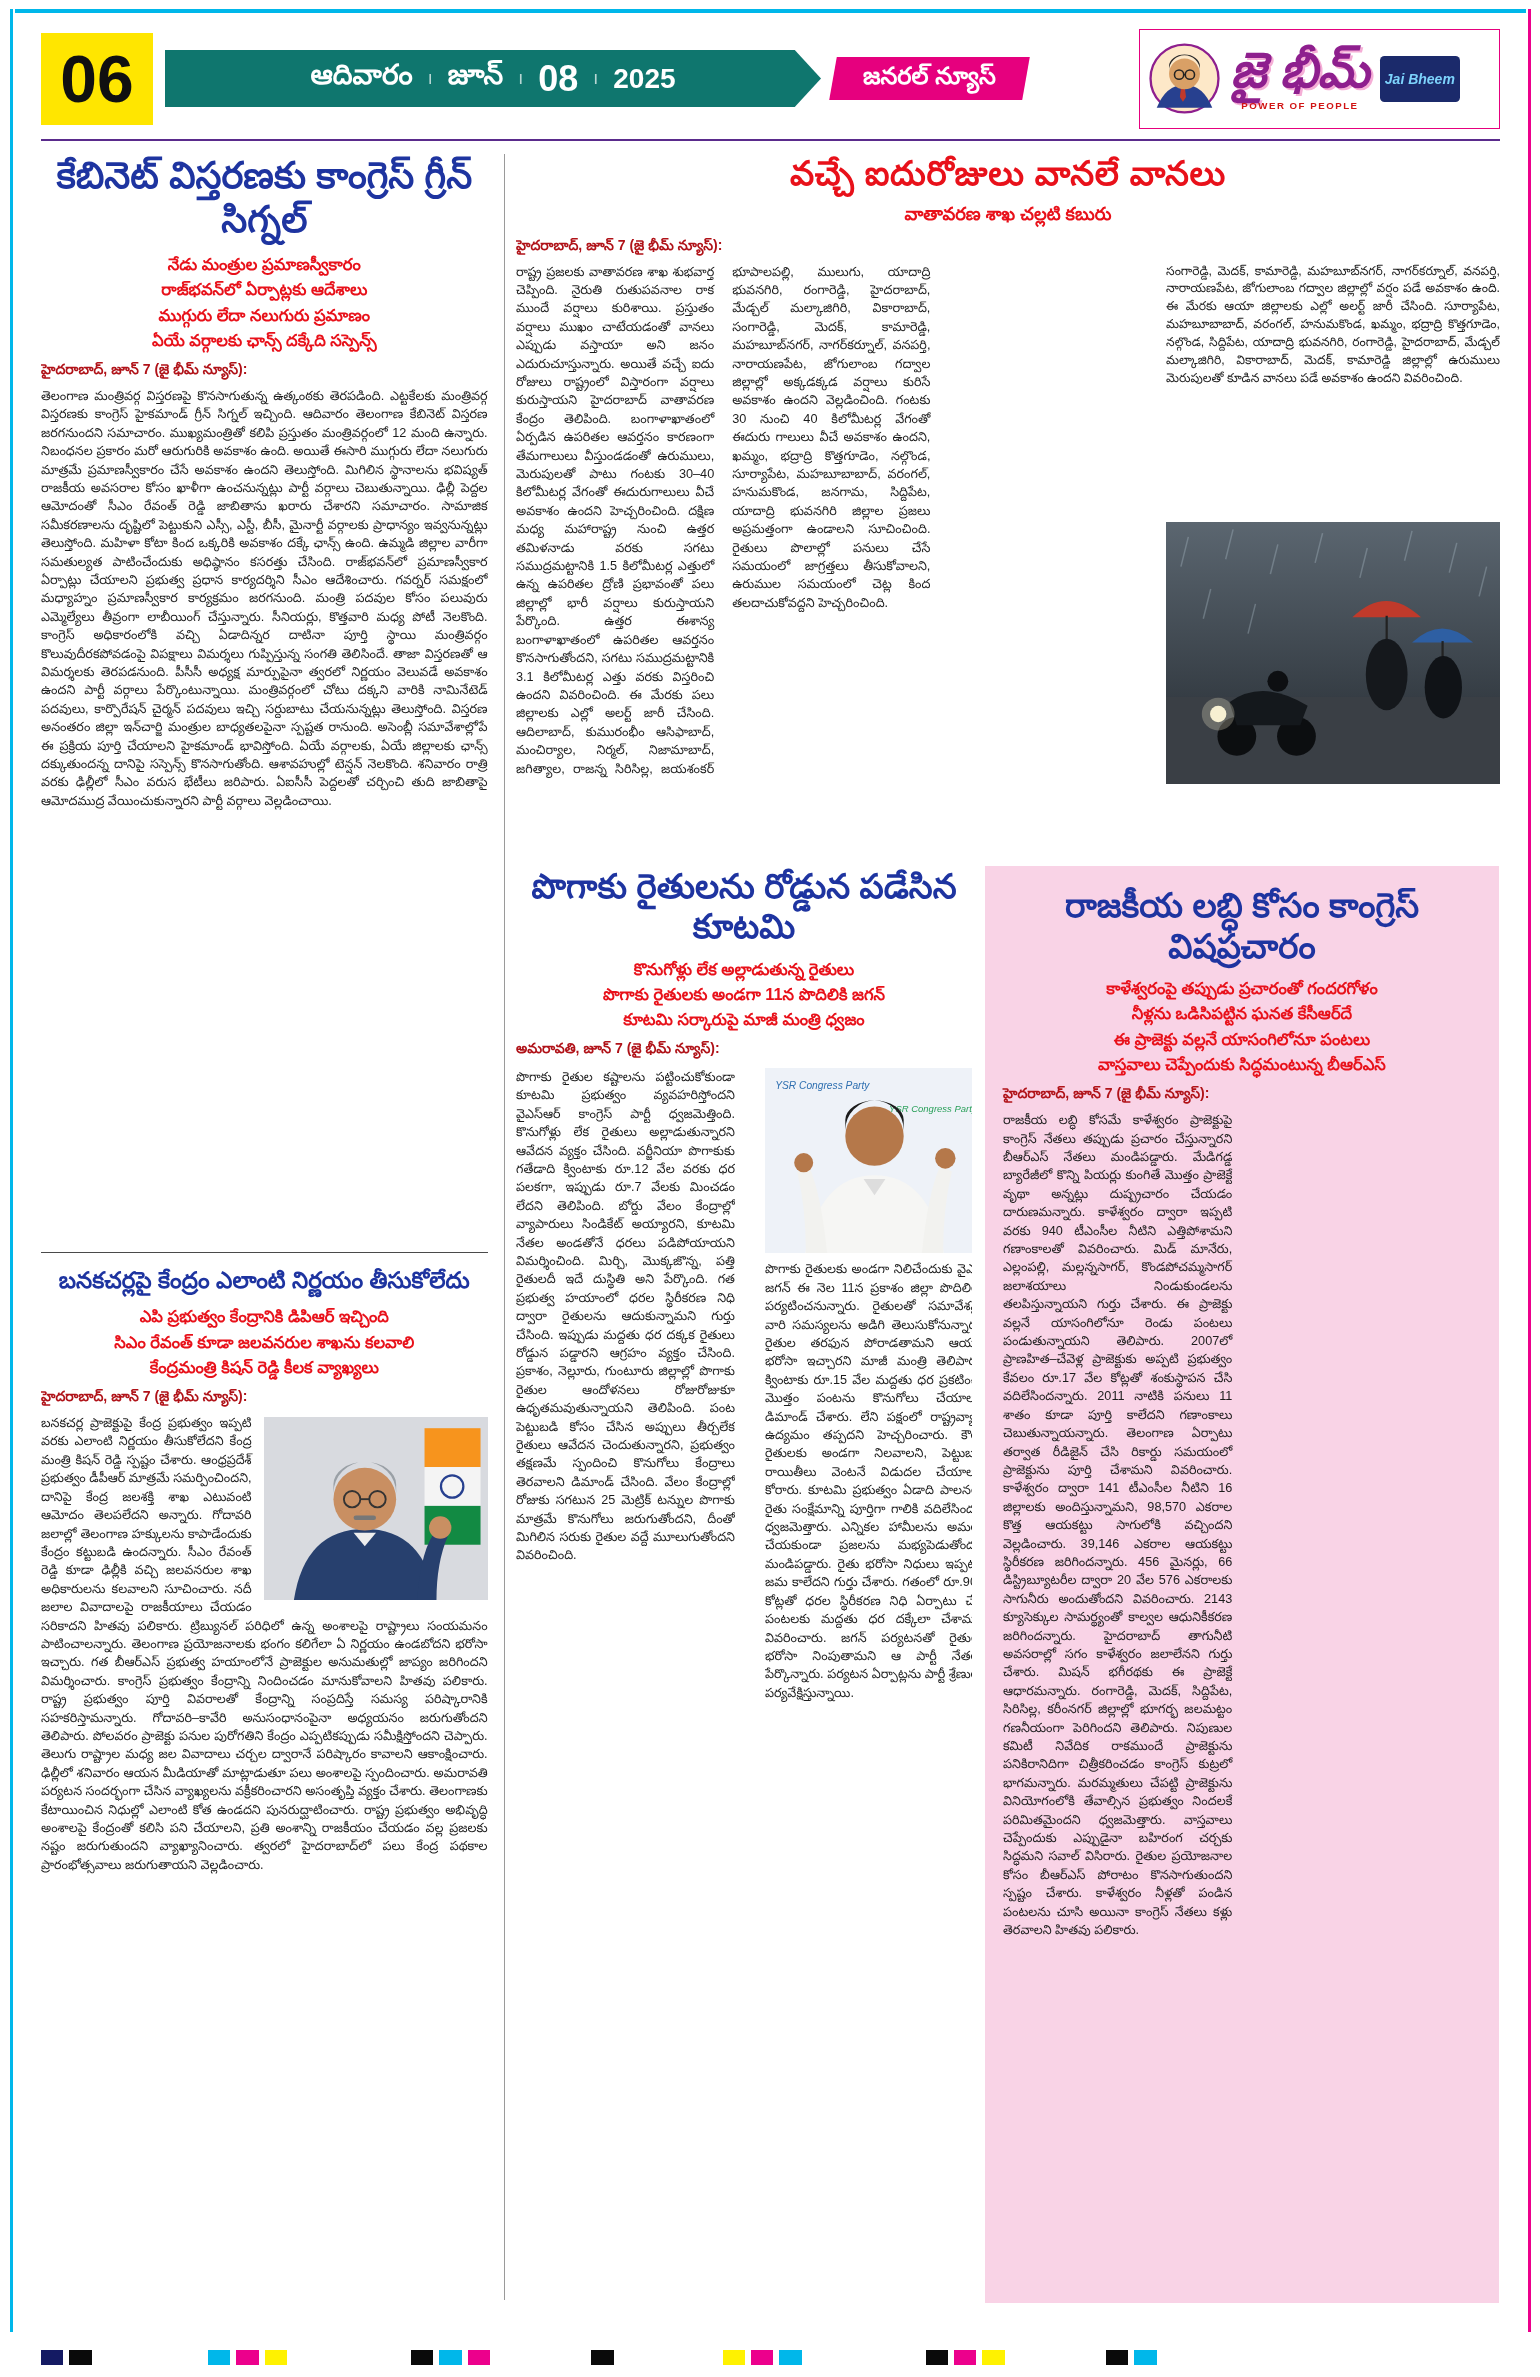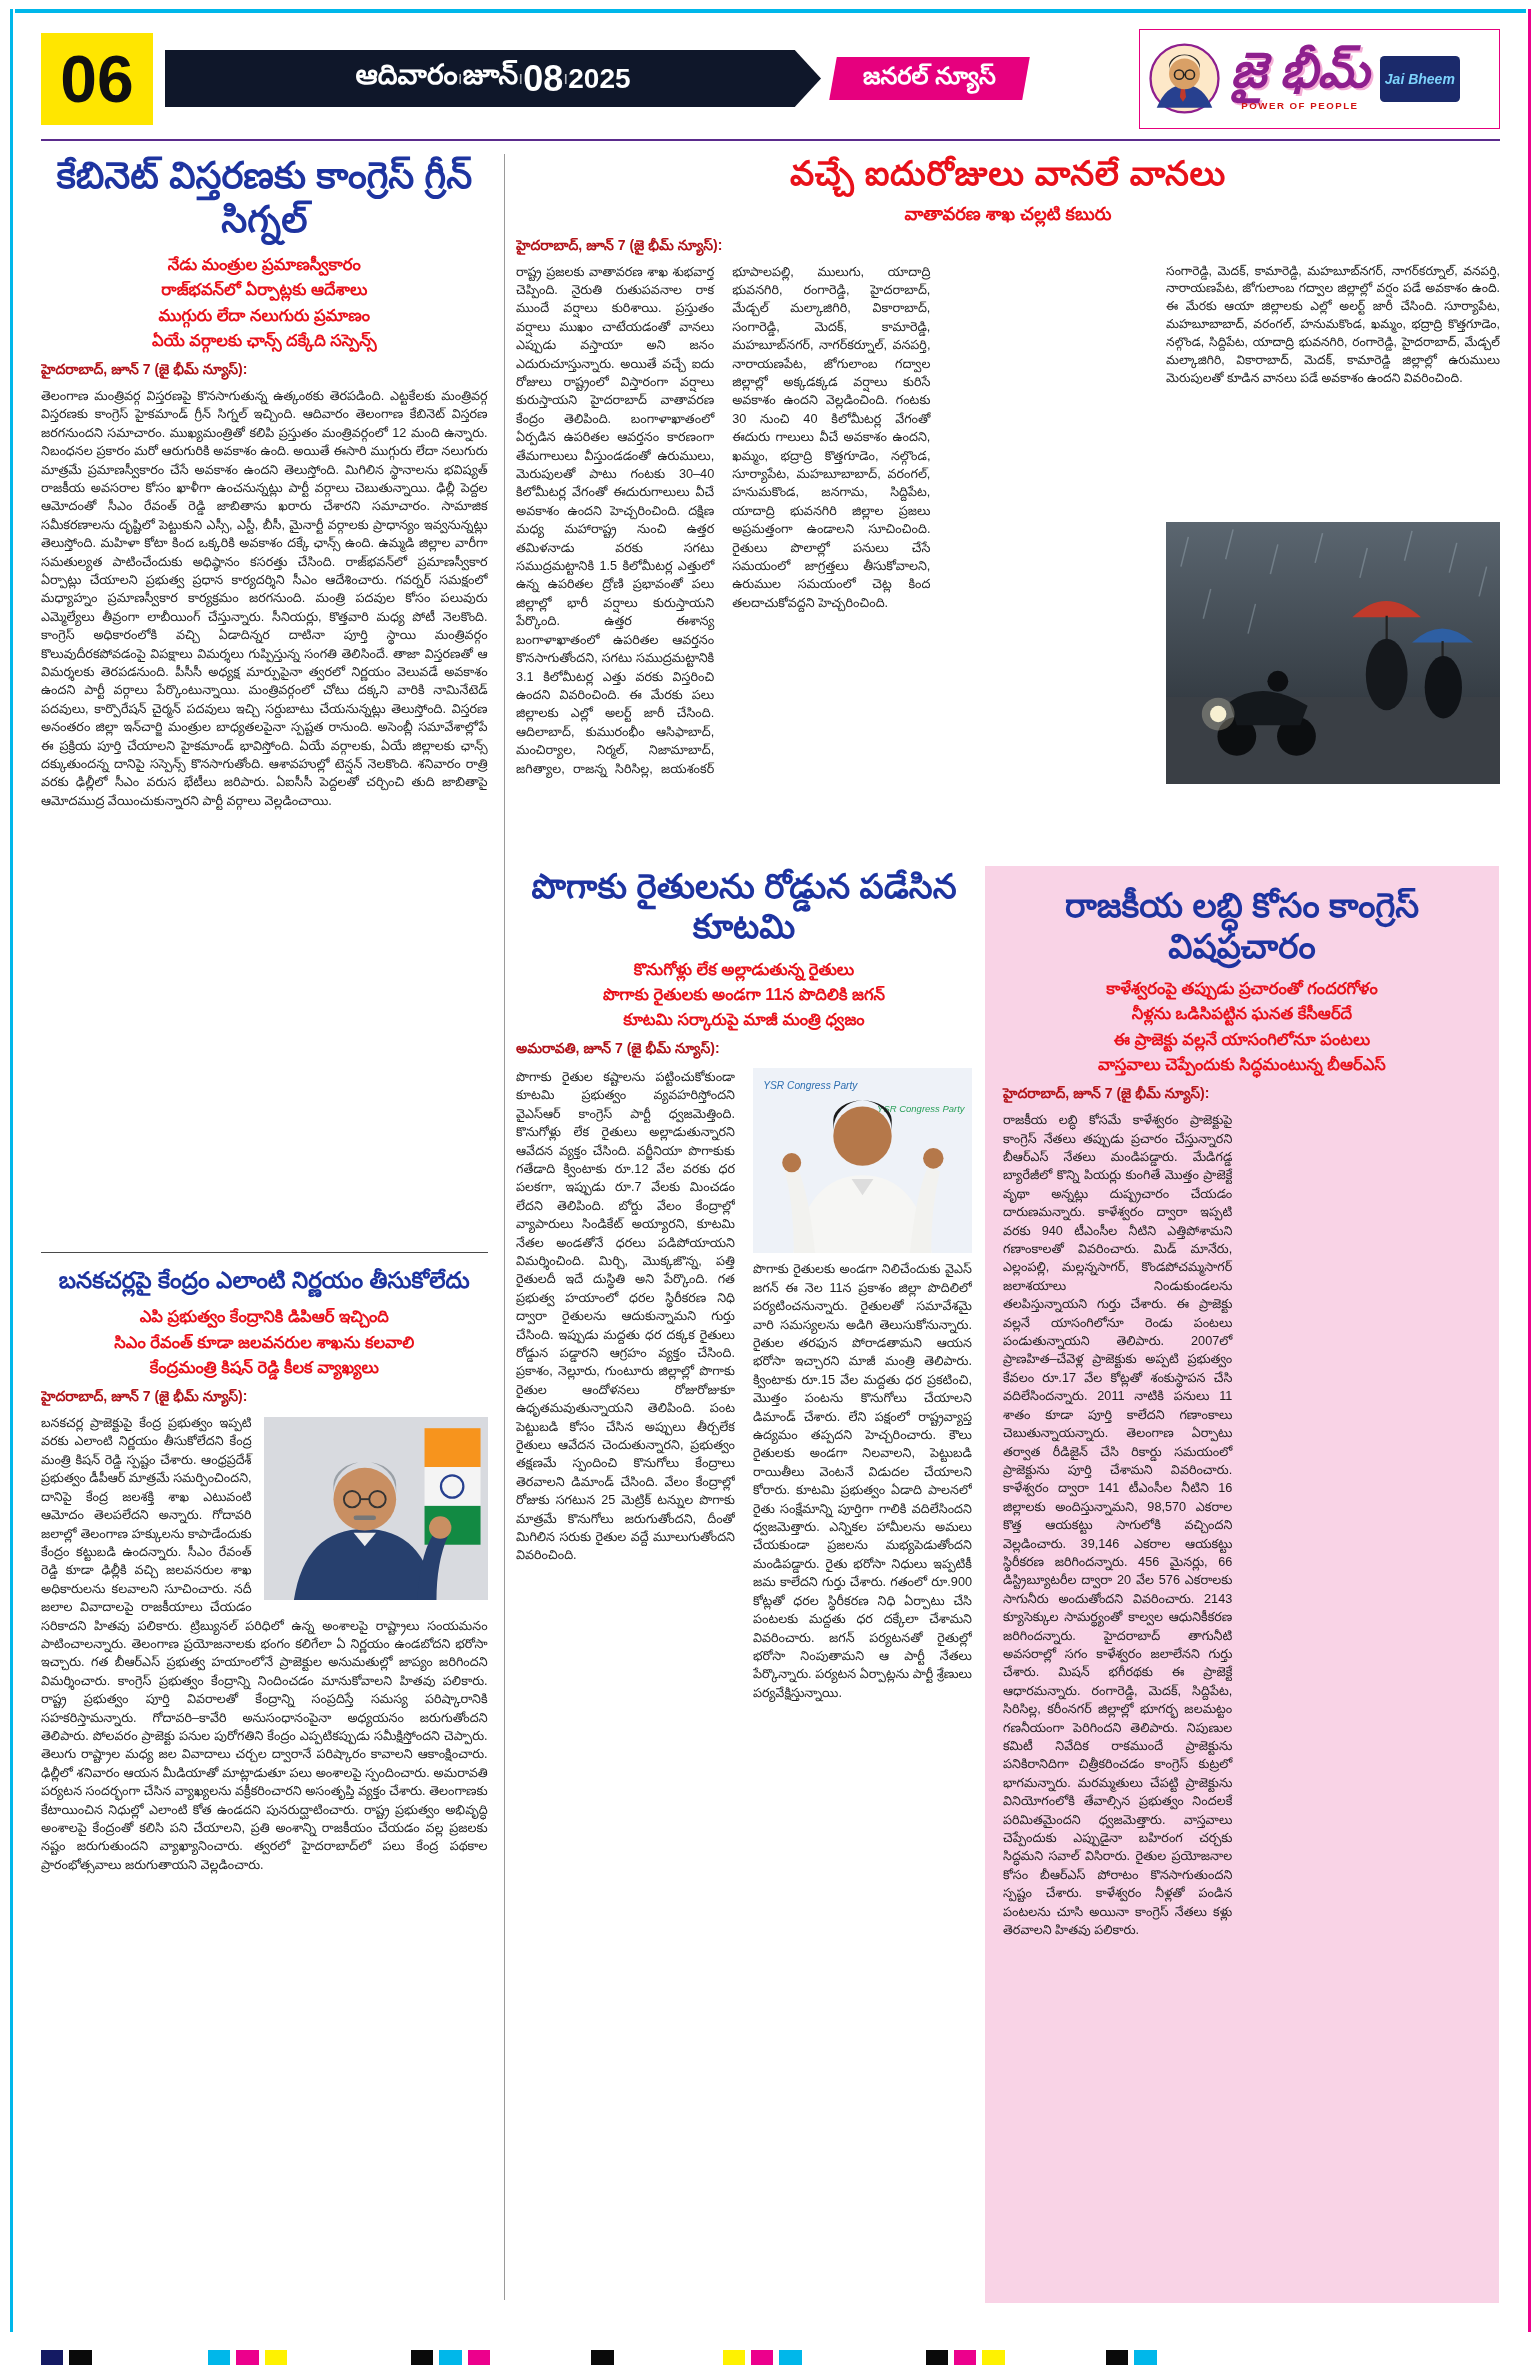--- a/index.html
+++ b/index.html
@@ -8,21 +8,21 @@
   .page { position:relative; width:1541px; height:2377px; background:#ffffff; margin:0 auto; overflow:hidden; }
 
   
   .strip-top { position:absolute; left:15px; right:15px; top:9px; height:3.7px; background:#00b7ea; }
   .strip-left { position:absolute; left:9.7px; top:9px; bottom:45px; width:3.7px; background:#00b7ea; }
   .strip-right { position:absolute; right:9.7px; top:9px; bottom:45px; width:3.7px; background:#ec008c; }
 
   
   .masthead { position:absolute; left:41px; top:27px; right:41px; height:103px; display:flex; align-items:center; gap:12px; }
   .pageno { width:112px; height:92px; background:#ffe600; display:flex; align-items:center; justify-content:center; font-size:66px; font-weight:800; color:#101010; flex:0 0 auto; }
-  .date-banner { height:57px; width:656px; background:#0f172a; color:#fff; display:flex; align-items:center; justify-content:center; font-size:28px; font-weight:700; clip-path:polygon(0 0,96% 0,100% 50%,96% 100%,0 100%); flex:0 0 auto; }
+  .date-banner { height:57px; width:656px; background:#0f766e; color:#fff; display:flex; align-items:center; justify-content:center; gap:15px; font-size:28px; font-weight:700; clip-path:polygon(0 0,96% 0,100% 50%,96% 100%,0 100%); flex:0 0 auto; }
   .date-banner .num { font-size:36px; }
   .date-banner .sep { opacity:.7; font-size:18px; font-weight:400; }
   .section-banner { height:43px; padding:0 30px; background:#e6007e; color:#fff; display:flex; align-items:center; font-size:24px; font-weight:700; transform:skewX(-10deg); flex:0 0 auto; }
   .section-banner span { display:inline-block; transform:skewX(10deg); }
   .brand { margin-left:auto; width:361px; height:100px; display:flex; align-items:center; gap:10.4px; border:1.5px solid #e6007e; padding:6px 9px; background:#fff; }
   .brand-title { font-size:49px; font-weight:800; font-style:italic; color:#8e1f8e; text-shadow:2.2px 2.2px 0 #f5aed6; line-height:1; white-space:nowrap; }
   .brand-sub { color:#d11414; font-size:9.7px; font-weight:700; letter-spacing:1.5px; text-align:center; margin-top:4.5px; }
   .brand-emblem { width:80px; height:46px; background:#1b2a6b; color:#7dd3fc; display:flex; align-items:center; justify-content:center; font-style:italic; font-weight:700; font-size:14px; border-radius:4.5px; flex:0 0 auto; }
   .head-rule { position:absolute; left:41px; right:41px; top:139px; height:2.2px; background:#5a2b8c; }
 
@@ -49,21 +49,21 @@
   .weather .byline { margin:7.5px 0 3px; }
   .weather-zones { display:flex; gap:19.4px; margin-top:6px; }
   .wz-a { width:631px; height:526px; column-count:3; column-gap:18px; column-fill:auto; }
   .wz-b { width:334px; flex:0 0 auto; }
   .wz-b .list-text { height:249px; margin-bottom:10.4px; font-size:12.3px; }
   .rain-photo { width:334px; height:262px; display:block; }
 
   
   .tobacco { position:absolute; left:516px; top:866px; width:456px; height:1437px; overflow:hidden; }
   .tobacco h2 { font-size:34px; }
-  .tobacco-cols { display:flex; gap:18px; margin-top:7.5px; }
+  .tobacco-cols { display:flex; gap:30px; margin-top:7.5px; }
   .t-col { width:219px; flex:0 0 auto; }
   .t-col .body-text { height:1148px; }
   .t-col .photo-then-text { height:954px; margin-top:7.5px; }
   .jagan-photo { width:219px; height:185px; display:block; }
 
   
   .pinkbox { position:absolute; left:985px; top:866px; width:514px; height:1437px; background:#f9d3e6; padding:19.4px 18px; overflow:hidden; }
   .pinkbox h2 { font-size:34px; }
   .pink-body { column-count:2; column-gap:19.4px; column-fill:auto; height:1178px; margin-top:6px; }
 

